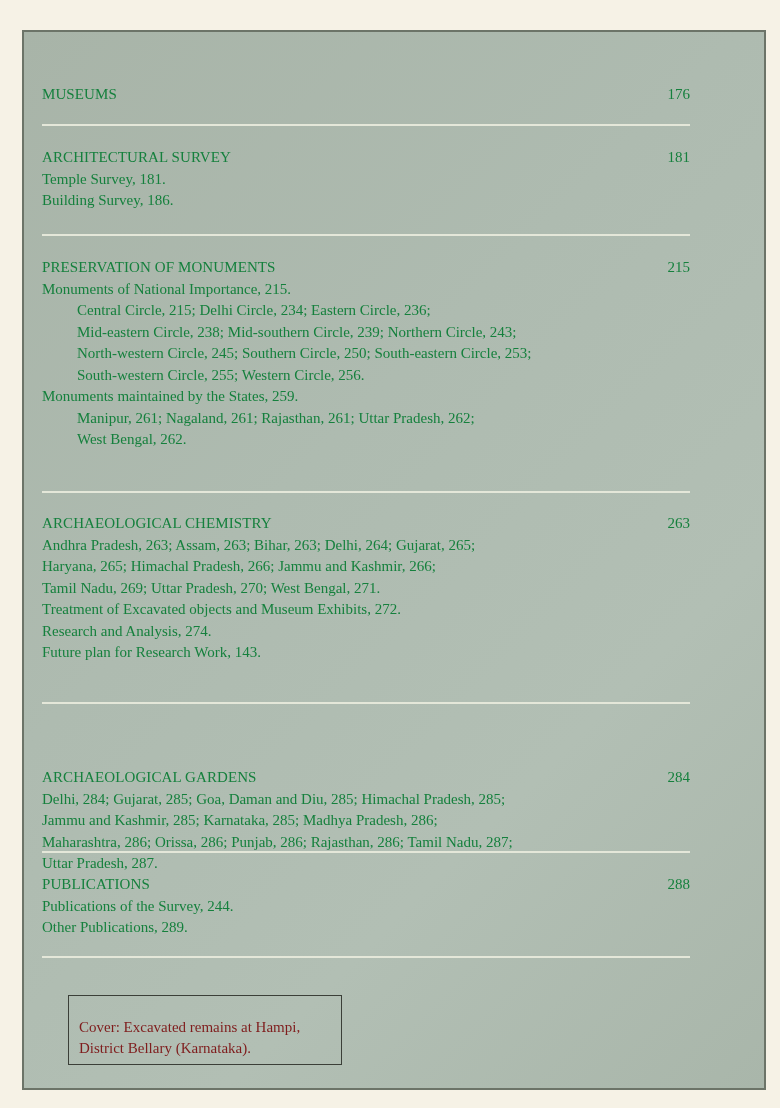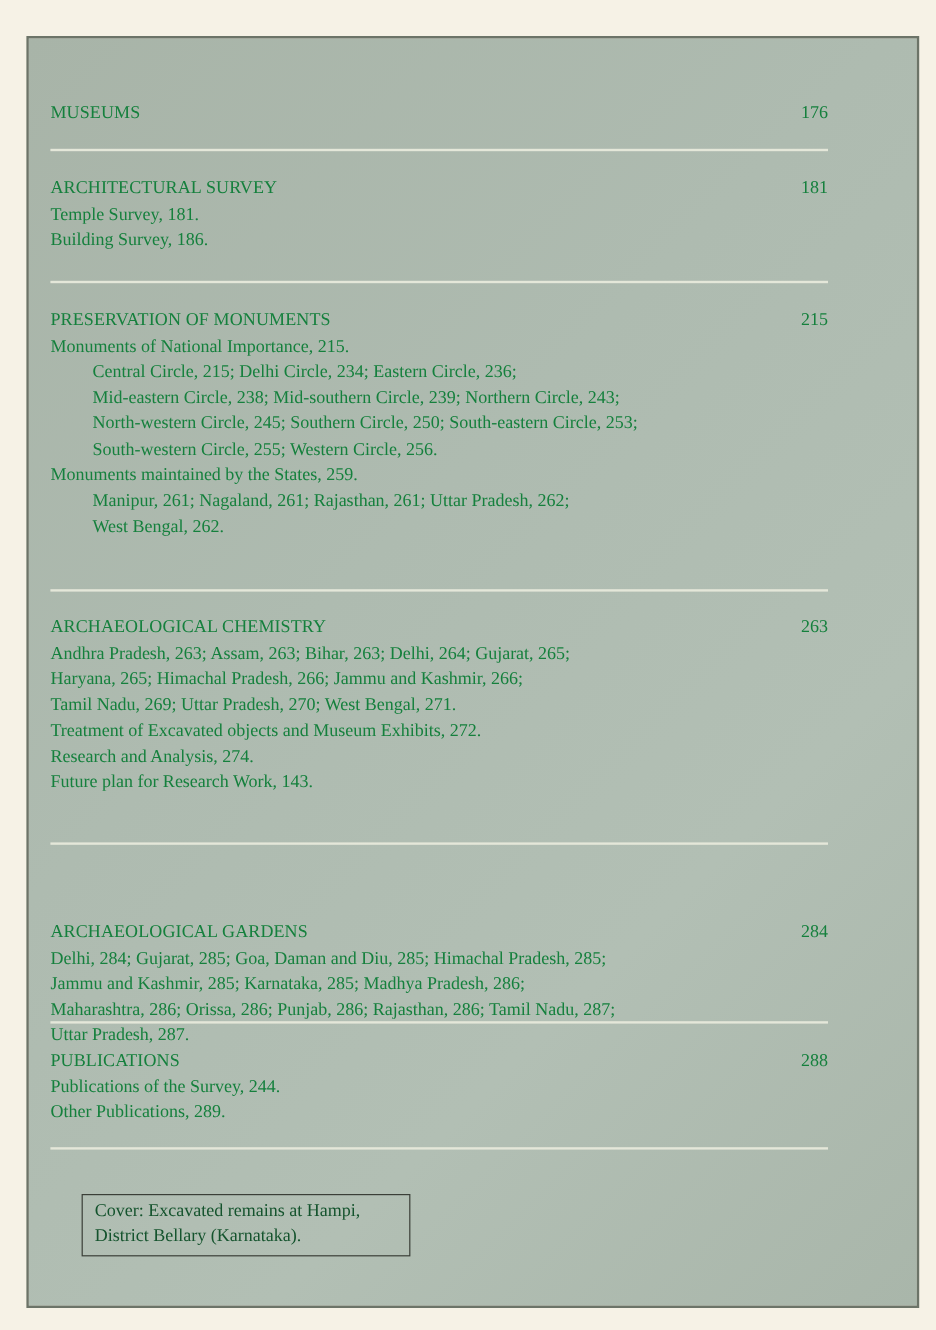--- a/index.html
+++ b/index.html
@@ -39,25 +39,25 @@
   .rule {
     position: absolute;
     left: 42px; width: 648px; height: 2px;
     background: #e4e7d9;
   }
   .caption-box {
     position: absolute;
     left: 46px; top: 966px;
     width: 274px;
     border: 1.5px solid #3b3f38;
-    padding: 3px 0 5px 10px;
+    padding: 21px 0 5px 10px;
     box-sizing: border-box;
     font-size: 15px;
     line-height: 21px;
-    color: #14532d;
+    color: #7f1d1d;
   }
 </style>
 </head>
 <body>
 
 <div class="page"></div>
 
 <div class="section" style="top:84px;">
   <div class="heading-row">
     <span class="heading">MUSEUMS</span>

